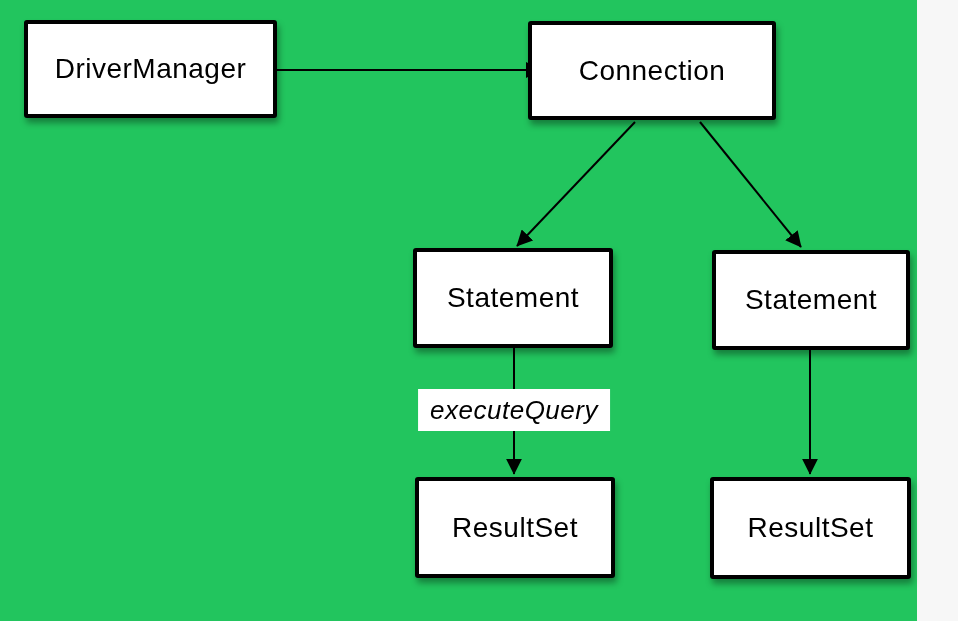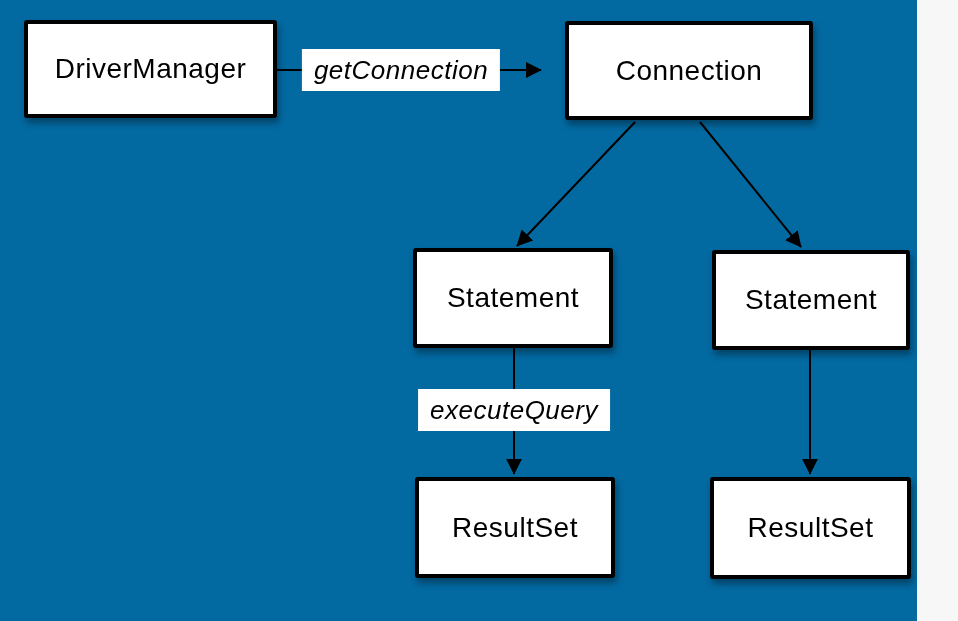--- a/index.html
+++ b/index.html
@@ -8,21 +8,21 @@
     width: 958px;
     height: 621px;
     overflow: hidden;
     background: #f7f7f7;
     font-family: "Liberation Sans", sans-serif;
   }
   .canvas {
     position: relative;
     width: 917px;
     height: 621px;
-    background: #0369a1;
+    background: #22c55e;
   }
   svg.connectors {
     position: absolute;
     left: 0; top: 0;
     width: 958px; height: 621px;
     z-index: 1;
   }
   .node {
     position: absolute;
     box-sizing: border-box;
@@ -32,21 +32,21 @@
     box-shadow: 2px 5px 6px rgba(0,0,0,0.35);
     display: flex;
     align-items: center;
     justify-content: center;
     font-size: 28px;
     color: #000000;
     z-index: 3;
     letter-spacing: 0.5px;
   }
   .node-driver-manager { left: 24px;  top: 20px;  width: 253px; height: 98px; }
-  .node-connection     { left: 565px; top: 21px;  width: 248px; height: 99px; }
+  .node-connection     { left: 528px; top: 21px;  width: 248px; height: 99px; }
   .node-statement-left { left: 413px; top: 248px; width: 200px; height: 100px; }
   .node-statement-right{ left: 712px; top: 250px; width: 198px; height: 100px; }
   .node-resultset-left { left: 415px; top: 477px; width: 200px; height: 101px; }
   .node-resultset-right{ left: 710px; top: 477px; width: 201px; height: 102px; }
   .edge-label {
     position: absolute;
     transform: translate(-50%, -50%);
     background: #ffffff;
     color: #000000;
     font-style: italic;
@@ -96,18 +96,17 @@
   </div>
 
   <div class="node node-resultset-left">
     <span>ResultSet</span>
   </div>
 
   <div class="node node-resultset-right">
     <span>ResultSet</span>
   </div>
 
-  <div class="edge-label edge-label-getconnection">getConnection</div>
 
 
   <div class="edge-label edge-label-executequery">executeQuery</div>
 
 </div>
 
 </body></html>

